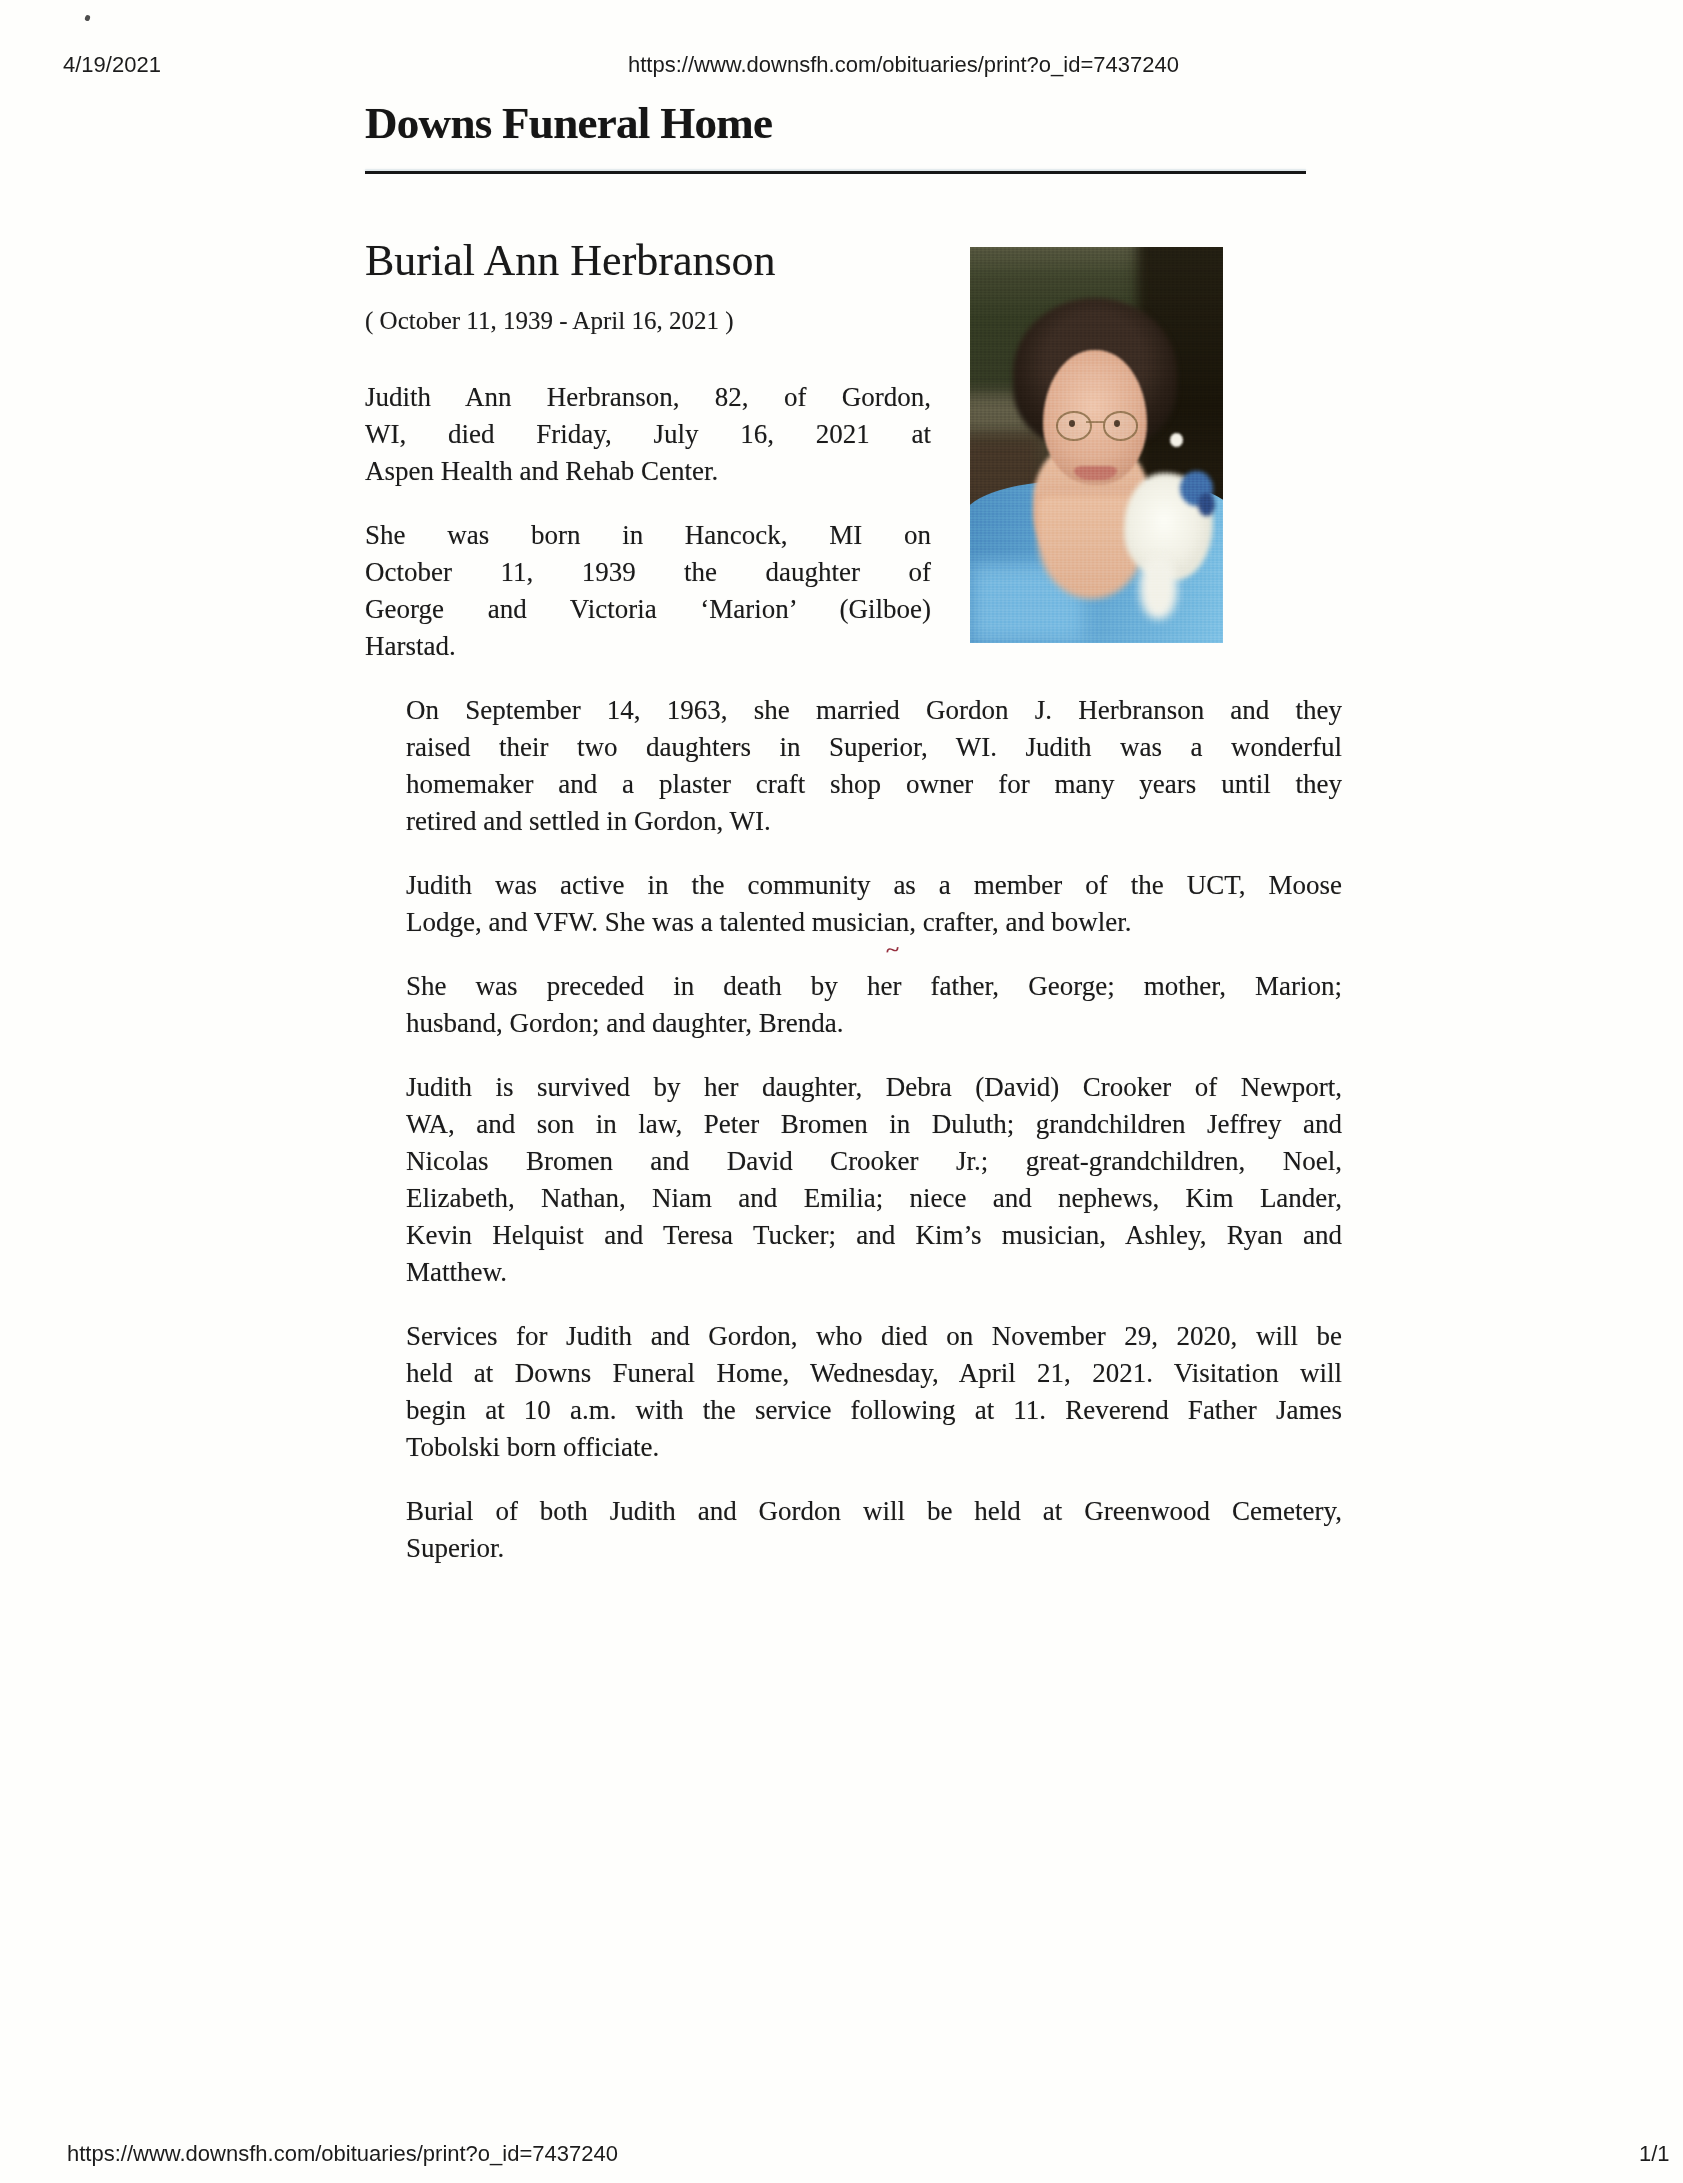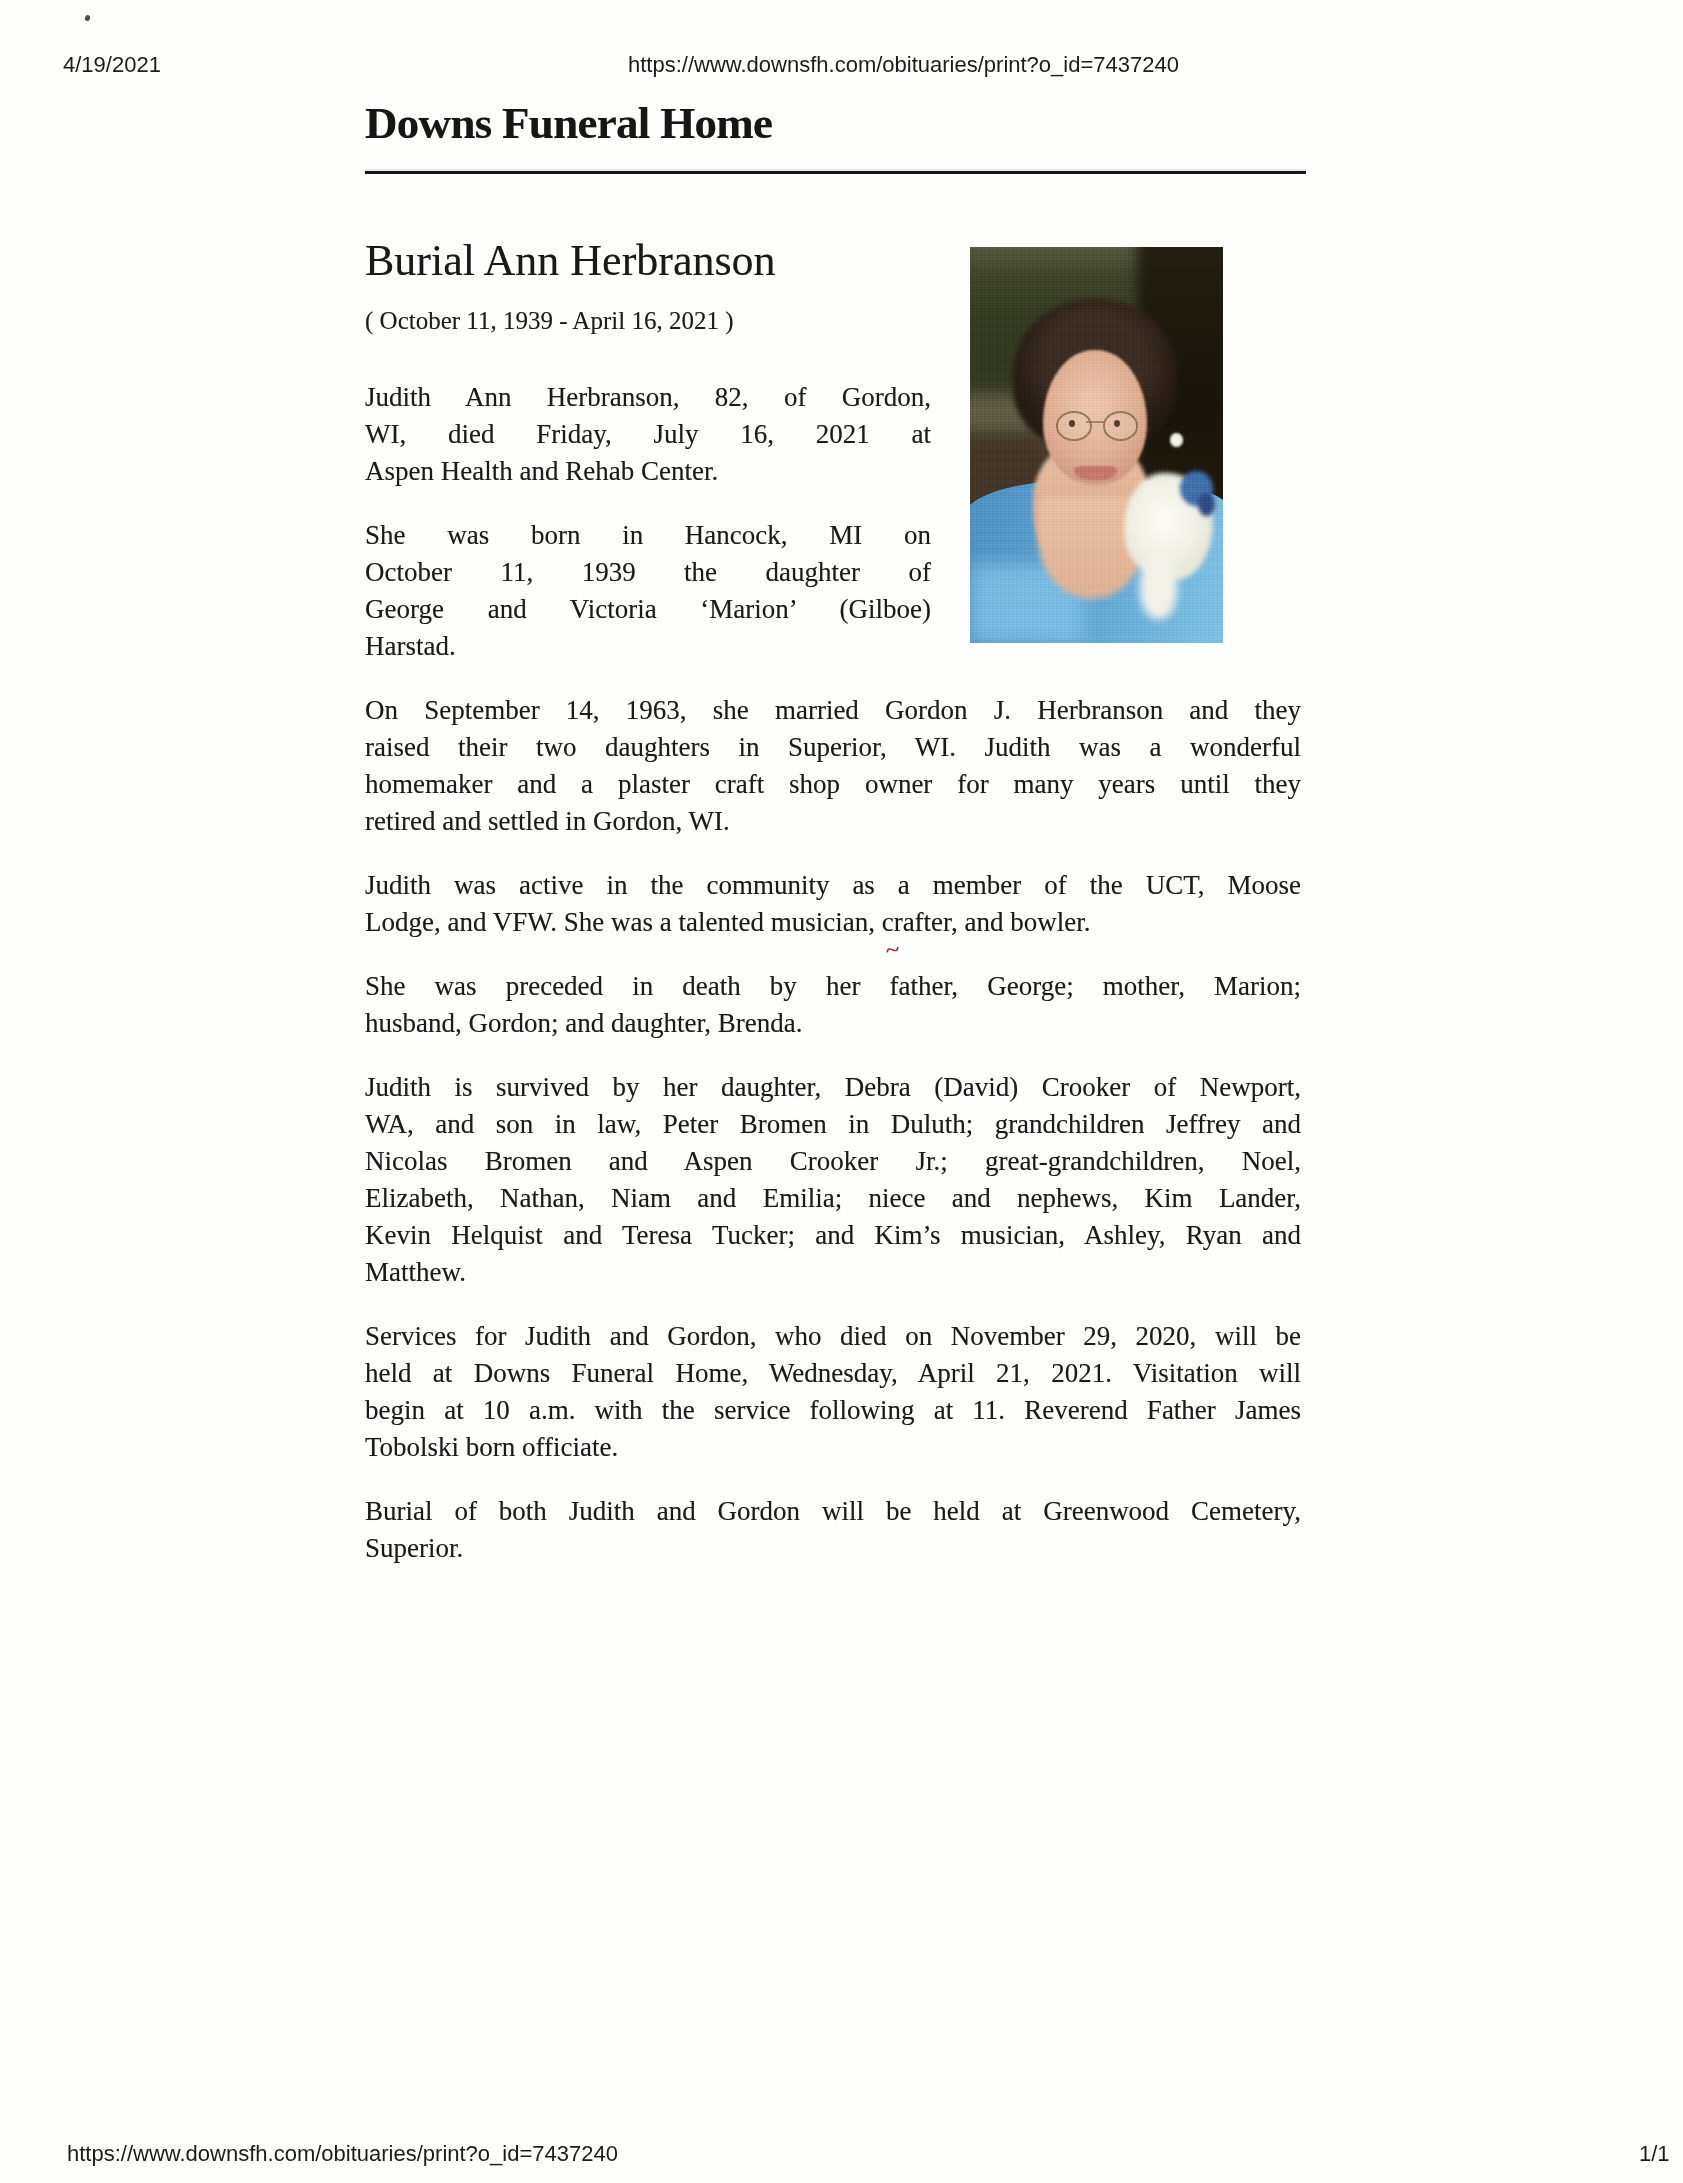--- a/index.html
+++ b/index.html
@@ -61,21 +61,21 @@
     white-space: nowrap;
   }
   .obit-dates {
     margin-top: 18.7px; font-size: 25px; line-height: 31px;
     color: #1d1d1d; text-shadow: 0 0 0.7px rgba(30,30,30,.35);
     white-space: nowrap;
   }
   .paragraphs { margin-top: 43px; }
   .para { margin-bottom: 27px; }
   .para.narrow { width: 566px; }
-  .para.wide { width: 936px; }
+  .para.wide { width: 936px; margin-left: 41px; }
   .line {
     font-size: 27px; line-height: 37px; color: #1b1b1b;
     text-shadow: 0 0 0.7px rgba(25,25,25,.38);
     text-align: justify; text-align-last: justify;
   }
   .line.last { text-align-last: left; }
 
   
   .photo {
     position: absolute; left: 970px; top: 247px;
@@ -248,21 +248,21 @@
           <div class="line">Judith was active in the community as a member of the UCT, Moose</div>
           <div class="line last">Lodge, and VFW. She was a talented musician, crafter, and bowler.</div>
         </div>
         <div class="para wide">
           <div class="line">She was preceded in death by her father, George; mother, Marion;</div>
           <div class="line last">husband, Gordon; and daughter, Brenda.</div>
         </div>
         <div class="para wide">
           <div class="line">Judith is survived by her daughter, Debra (David) Crooker of Newport,</div>
           <div class="line">WA, and son in law, Peter Bromen in Duluth; grandchildren Jeffrey and</div>
-          <div class="line">Nicolas Bromen and Aspen Crooker Jr.; great-grandchildren, Noel,</div>
+          <div class="line">Nicolas Bromen and David Crooker Jr.; great-grandchildren, Noel,</div>
           <div class="line">Elizabeth, Nathan, Niam and Emilia; niece and nephews, Kim Lander,</div>
           <div class="line">Kevin Helquist and Teresa Tucker; and Kim’s musician, Ashley, Ryan and</div>
           <div class="line last">Matthew.</div>
         </div>
         <div class="para wide">
           <div class="line">Services for Judith and Gordon, who died on November 29, 2020, will be</div>
           <div class="line">held at Downs Funeral Home, Wednesday, April 21, 2021.  Visitation will</div>
           <div class="line">begin at 10 a.m. with the service following at 11.  Reverend Father James</div>
           <div class="line last">Tobolski born officiate.</div>
         </div>

